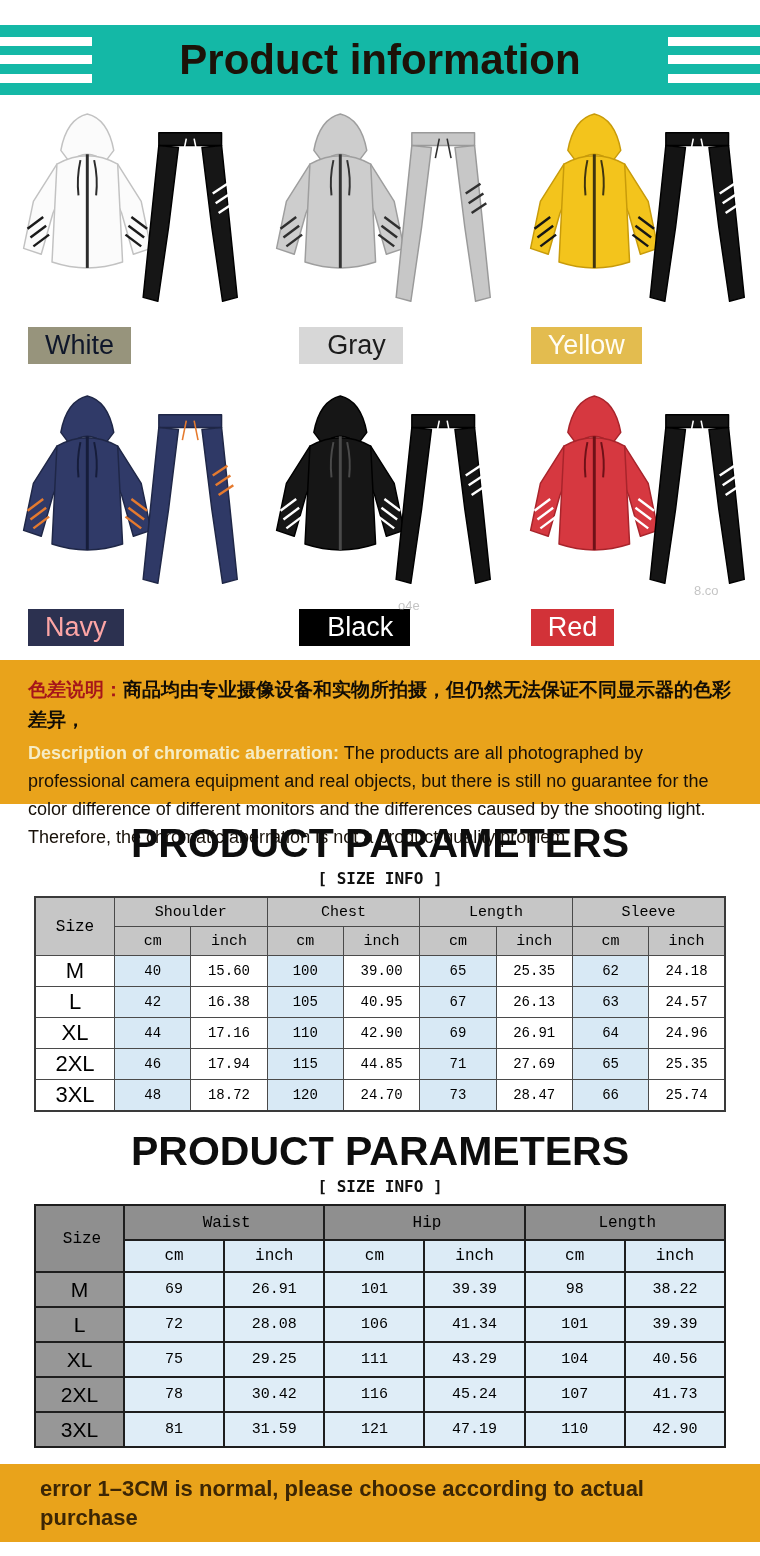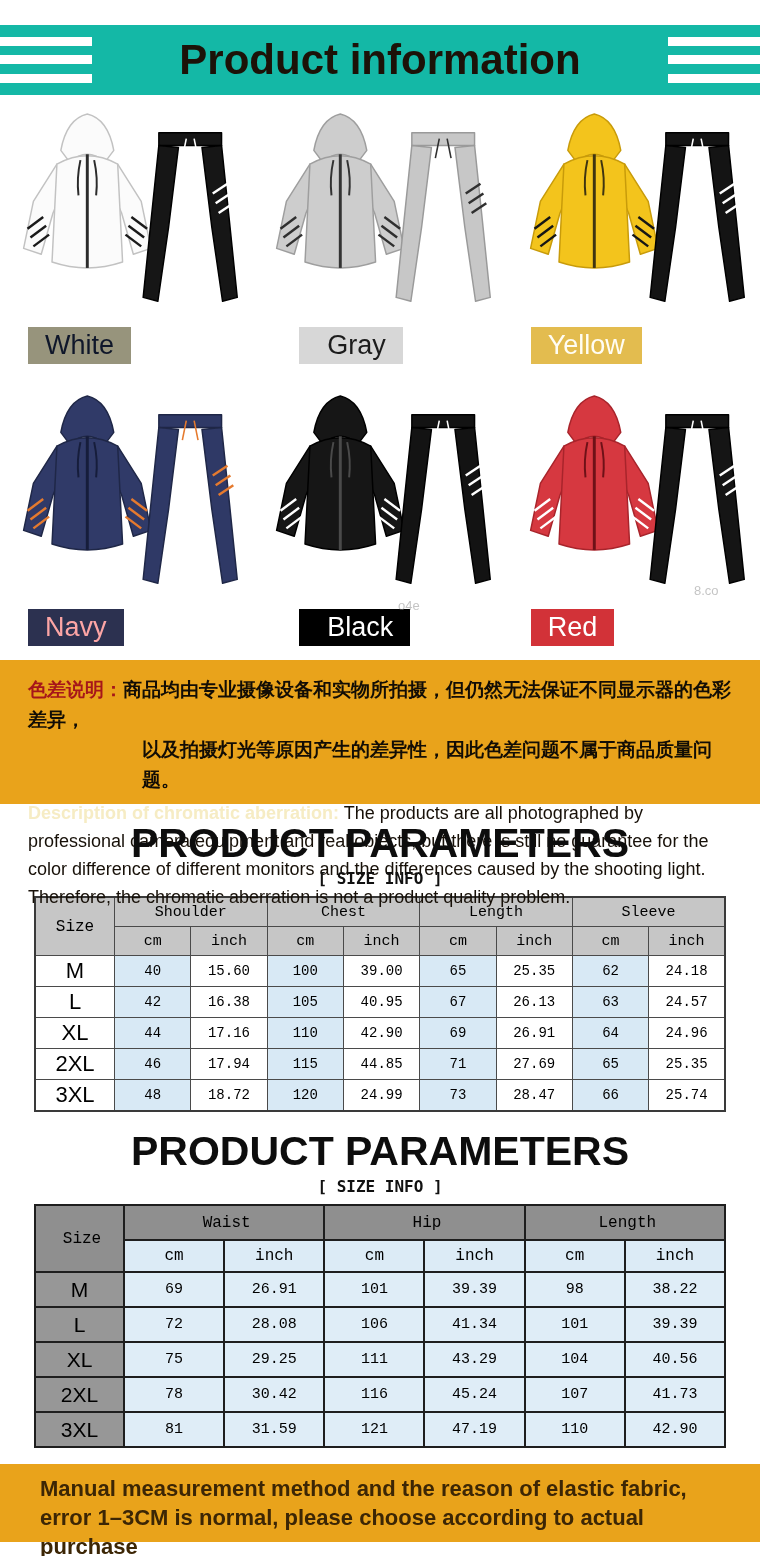--- a/index.html
+++ b/index.html
@@ -255,21 +255,20 @@
         </g>
       </svg>
       <div class="plabel" style="background:#D23238;color:#FFFFFF">Red</div>
     </div>
     <span class="wm wm0">o4e</span>
     <span class="wm wm1">8.co</span>
   </div>
 
 <div class="band-desc">
   <p class="zh"><span class="redlab">色差说明：</span><span>商品均由专业摄像设备和实物所拍摄，但仍然无法保证不同显示器的色彩差异，</span></p>
-  <p class="zh zh2">以及拍摄灯光等原因产生的差异性，因此色差问题不属于商品质量问题。</p>
   <p class="en"><span class="palelab">Description of chromatic aberration:</span><span> The products are all photographed by professional camera equipment and real objects, but there is still no guarantee for the color difference of different monitors and the differences caused by the shooting light. Therefore, the chromatic aberration is not a product quality problem.</span></p>
 </div>
 
 <div class="params">
   <h2>PRODUCT PARAMETERS</h2>
   <div class="sub">[ SIZE INFO ]</div>
   <div>
       <table class="t1">
         <thead>
           <tr class="grp">
@@ -333,21 +332,21 @@
             <td class="cm">71</td>
             <td class="inch">27.69</td>
             <td class="cm">65</td>
             <td class="inch">25.35</td>
           </tr>
           <tr>
             <th class="sizecell">3XL</th>
             <td class="cm">48</td>
             <td class="inch">18.72</td>
             <td class="cm">120</td>
-            <td class="inch">24.99</td>
+            <td class="inch">24.70</td>
             <td class="cm">73</td>
             <td class="inch">28.47</td>
             <td class="cm">66</td>
             <td class="inch">25.74</td>
           </tr>
         </tbody>
       </table>
     </div>
 </div>
 
@@ -417,15 +416,14 @@
             <td class="blue">47.19</td>
             <td class="blue">110</td>
             <td class="blue">42.90</td>
           </tr>
         </tbody>
       </table>
     </div>
 </div>
 
 <div class="band-footer">
-  <p>Manual measurement method and the reason of elastic fabric,</p>
   <p>error 1–3CM is normal, please choose according to actual purchase</p>
 </div>
 
 </body></html>

